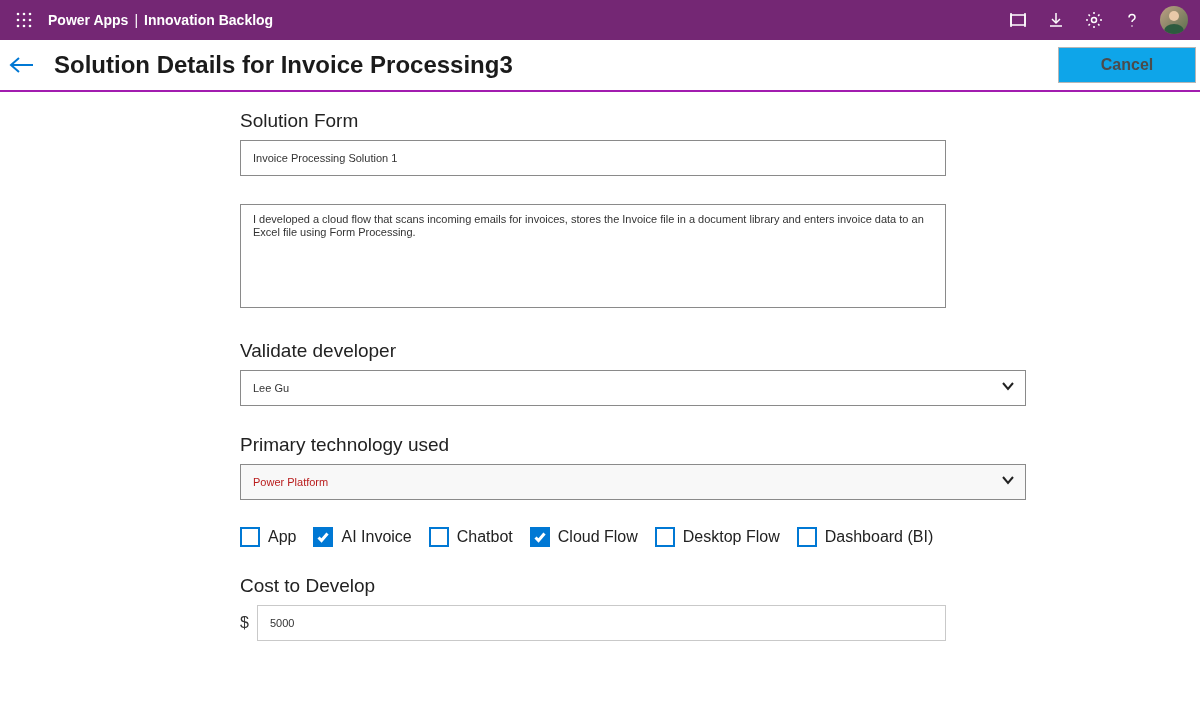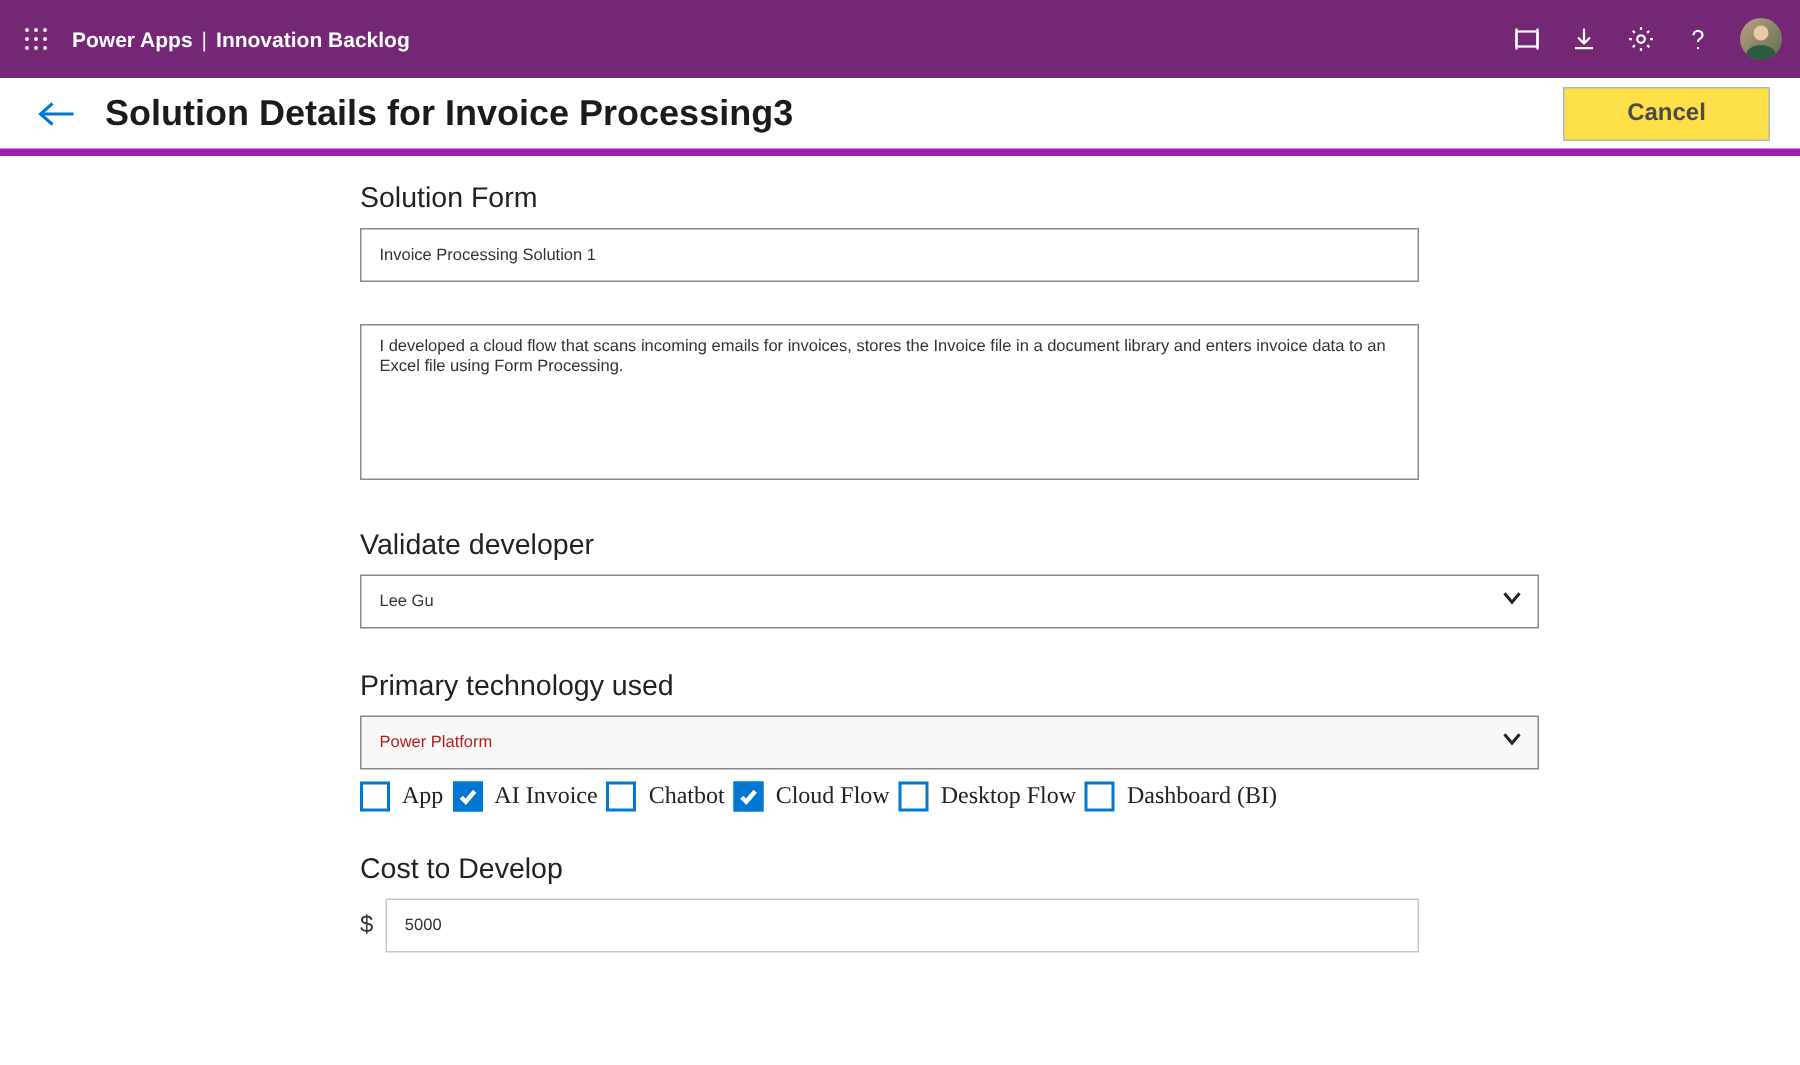--- a/index.html
+++ b/index.html
@@ -5,21 +5,21 @@
   * { box-sizing: border-box; margin: 0; padding: 0; }
   body {
     font-family: "Segoe UI", -apple-system, BlinkMacSystemFont, sans-serif;
     background: #fff;
     width: 1200px;
     height: 710px;
     overflow: hidden;
   }
   .topbar {
     background: #742774;
-    height: 52px;
+    height: 40px;
     display: flex;
     align-items: center;
     padding: 0 6px;
     color: #fff;
   }
   .waffle {
     width: 36px; height: 40px;
     display: flex; align-items: center; justify-content: center;
     cursor: pointer;
   }
@@ -67,24 +67,24 @@
     content:"";
     position: absolute;
     bottom: -4px; left: 50%;
     transform: translateX(-50%);
     width: 20px; height: 14px;
     border-radius: 50% 50% 0 0;
     background: #2d5b3f;
   }
   .page-header {
     height: 52px;
-    border-bottom: 5px solid #a21caf;
-    display: flex;
-    align-items: center;
-    padding: 0 20px;
+    border-bottom: 2px solid #a21caf;
+    display: flex;
+    align-items: center;
+    padding: 0 4px;
   }
   .back-btn {
     width: 36px; height: 36px;
     display: flex; align-items: center; justify-content: center;
     cursor: pointer;
     margin-right: 14px;
   }
   .back-btn svg { stroke: #0078d4; fill: none; stroke-width: 2; }
   .page-title {
     font-size: 24px;
@@ -102,21 +102,21 @@
     font-size: 16px;
     font-weight: 600;
     cursor: pointer;
     border: 1px solid transparent;
     display: flex;
     align-items: center;
     min-width: 138px;
     justify-content: center;
   }
   .btn-secondary {
-    background: #fde047;
+    background: #0ea5e9;
     border-color: #b6b6b6;
     color: #4b4b4b;
   }
   .btn-primary {
     background: #0078d4;
     color: #fff;
   }
   .form-area {
     padding: 18px 0 40px 240px;
     width: 100%;
@@ -162,24 +162,23 @@
   .chevron {
     position: absolute;
     right: 10px; top: 50%;
     transform: translateY(-50%);
     pointer-events: none;
   }
   .chevron svg { stroke: #222; fill: none; stroke-width: 2; }
   .checkbox-row {
     display: flex;
     align-items: center;
-    gap: 6px;
-    margin-top: 8px;
+    gap: 17px;
+    margin-top: 27px;
     flex-wrap: wrap;
-    font-family: Liberation Serif, serif;
   }
   .checkbox-item {
     display: flex;
     align-items: center;
     gap: 8px;
     cursor: pointer;
   }
   .checkbox-box {
     width: 20px; height: 20px;
     border: 2px solid #0078d4;

